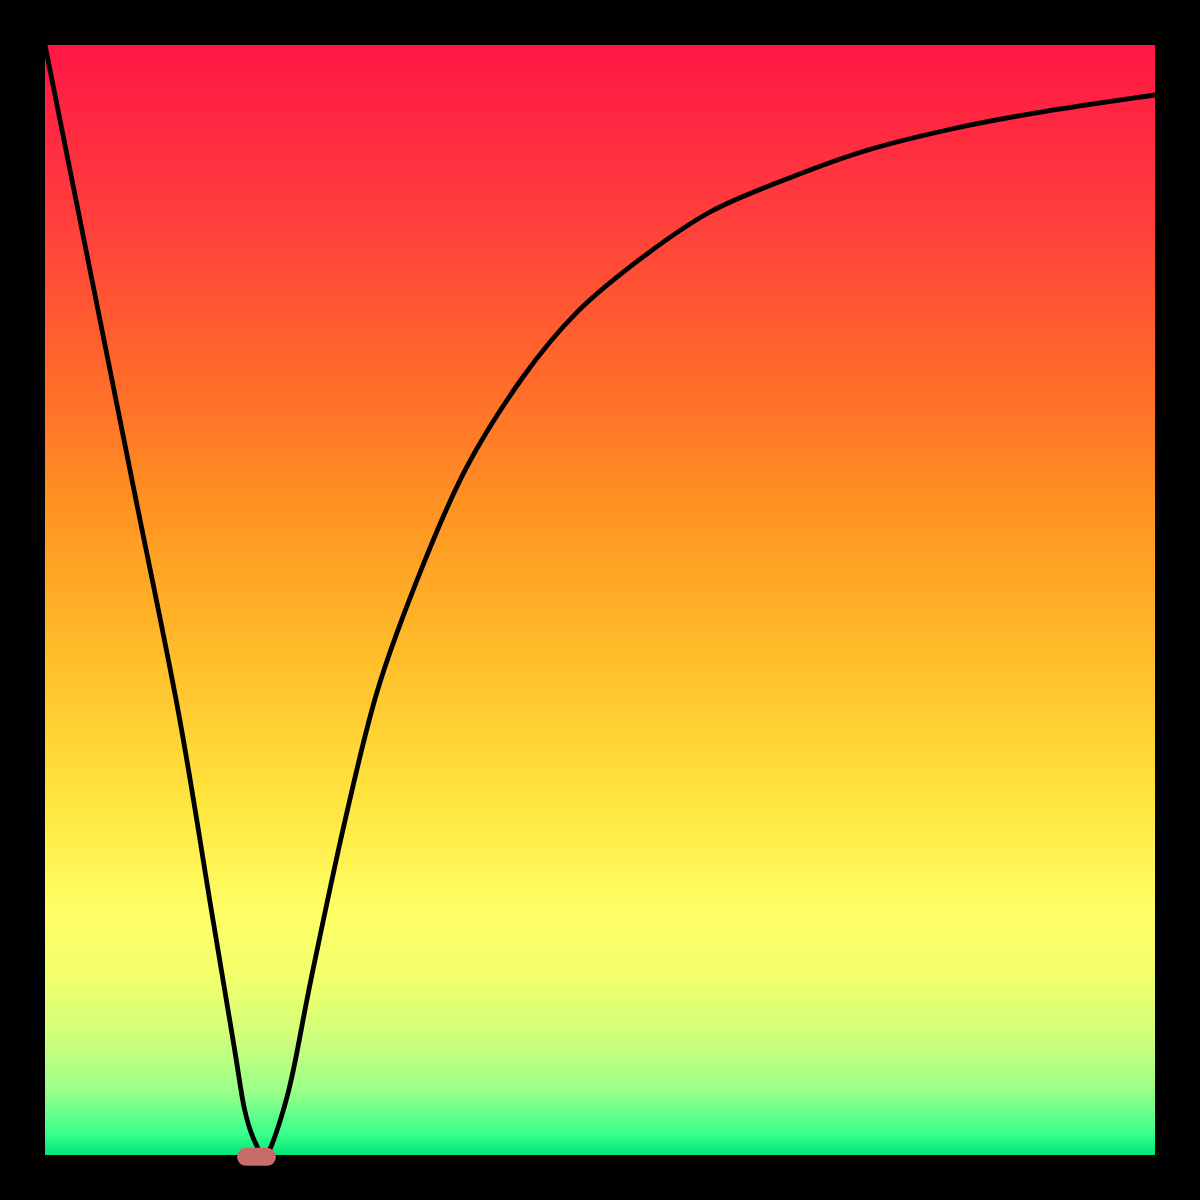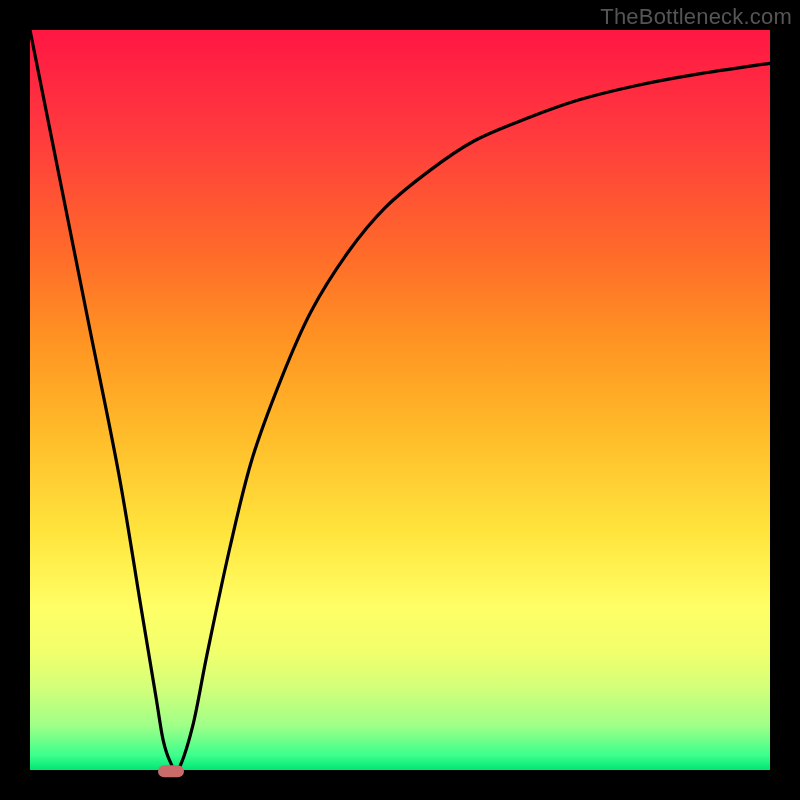--- a/index.html
+++ b/index.html
@@ -70,14 +70,13 @@
 </head>
 <body>
 
 <div class="frame">
   <div class="plot-area">
     <svg class="curve" viewBox="0 0 740 740" preserveAspectRatio="none">
       <path d="M 0.00 0.00 C 4.93 24.67, 19.73 98.67, 29.60 148.00 C 39.47 197.33, 49.33 246.67, 59.20 296.00 C 69.07 345.33, 80.17 397.13, 88.80 444.00 C 97.43 490.87, 104.83 540.20, 111.00 577.20 C 117.17 614.20, 122.10 643.80, 125.80 666.00 C 129.50 688.20, 130.73 699.30, 133.20 710.40 C 135.67 721.50, 138.13 727.67, 140.60 732.60 C 143.07 737.53, 144.30 746.17, 148.00 740.00 C 151.70 733.83, 157.87 715.33, 162.80 695.60 C 167.73 675.87, 171.43 651.20, 177.60 621.60 C 183.77 592.00, 192.40 550.07, 199.80 518.00 C 207.20 485.93, 213.37 457.57, 222.00 429.20 C 230.63 400.83, 241.73 372.47, 251.60 347.80 C 261.47 323.13, 270.10 302.17, 281.20 281.20 C 292.30 260.23, 305.87 239.27, 318.20 222.00 C 330.53 204.73, 341.63 191.17, 355.20 177.60 C 368.77 164.03, 384.80 151.70, 399.60 140.60 C 414.40 129.50, 427.97 119.63, 444.00 111.00 C 460.03 102.37, 478.53 95.58, 495.80 88.80 C 513.07 82.02, 529.10 75.85, 547.60 70.30 C 566.10 64.75, 587.07 59.82, 606.80 55.50 C 626.53 51.18, 643.80 48.10, 666.00 44.40 C 688.20 40.70, 727.67 35.15, 740.00 33.30" fill="none" stroke="#000" stroke-width="3.2" stroke-linejoin="round" stroke-linecap="round"></path>
     </svg>
     <div class="min-marker" style="left: 140.6px; top: 740px; background: rgb(201, 107, 107);"></div>
   </div>
-  <div class="watermark">TheBottleneck.com</div>
 </div>
 
 </body></html>

